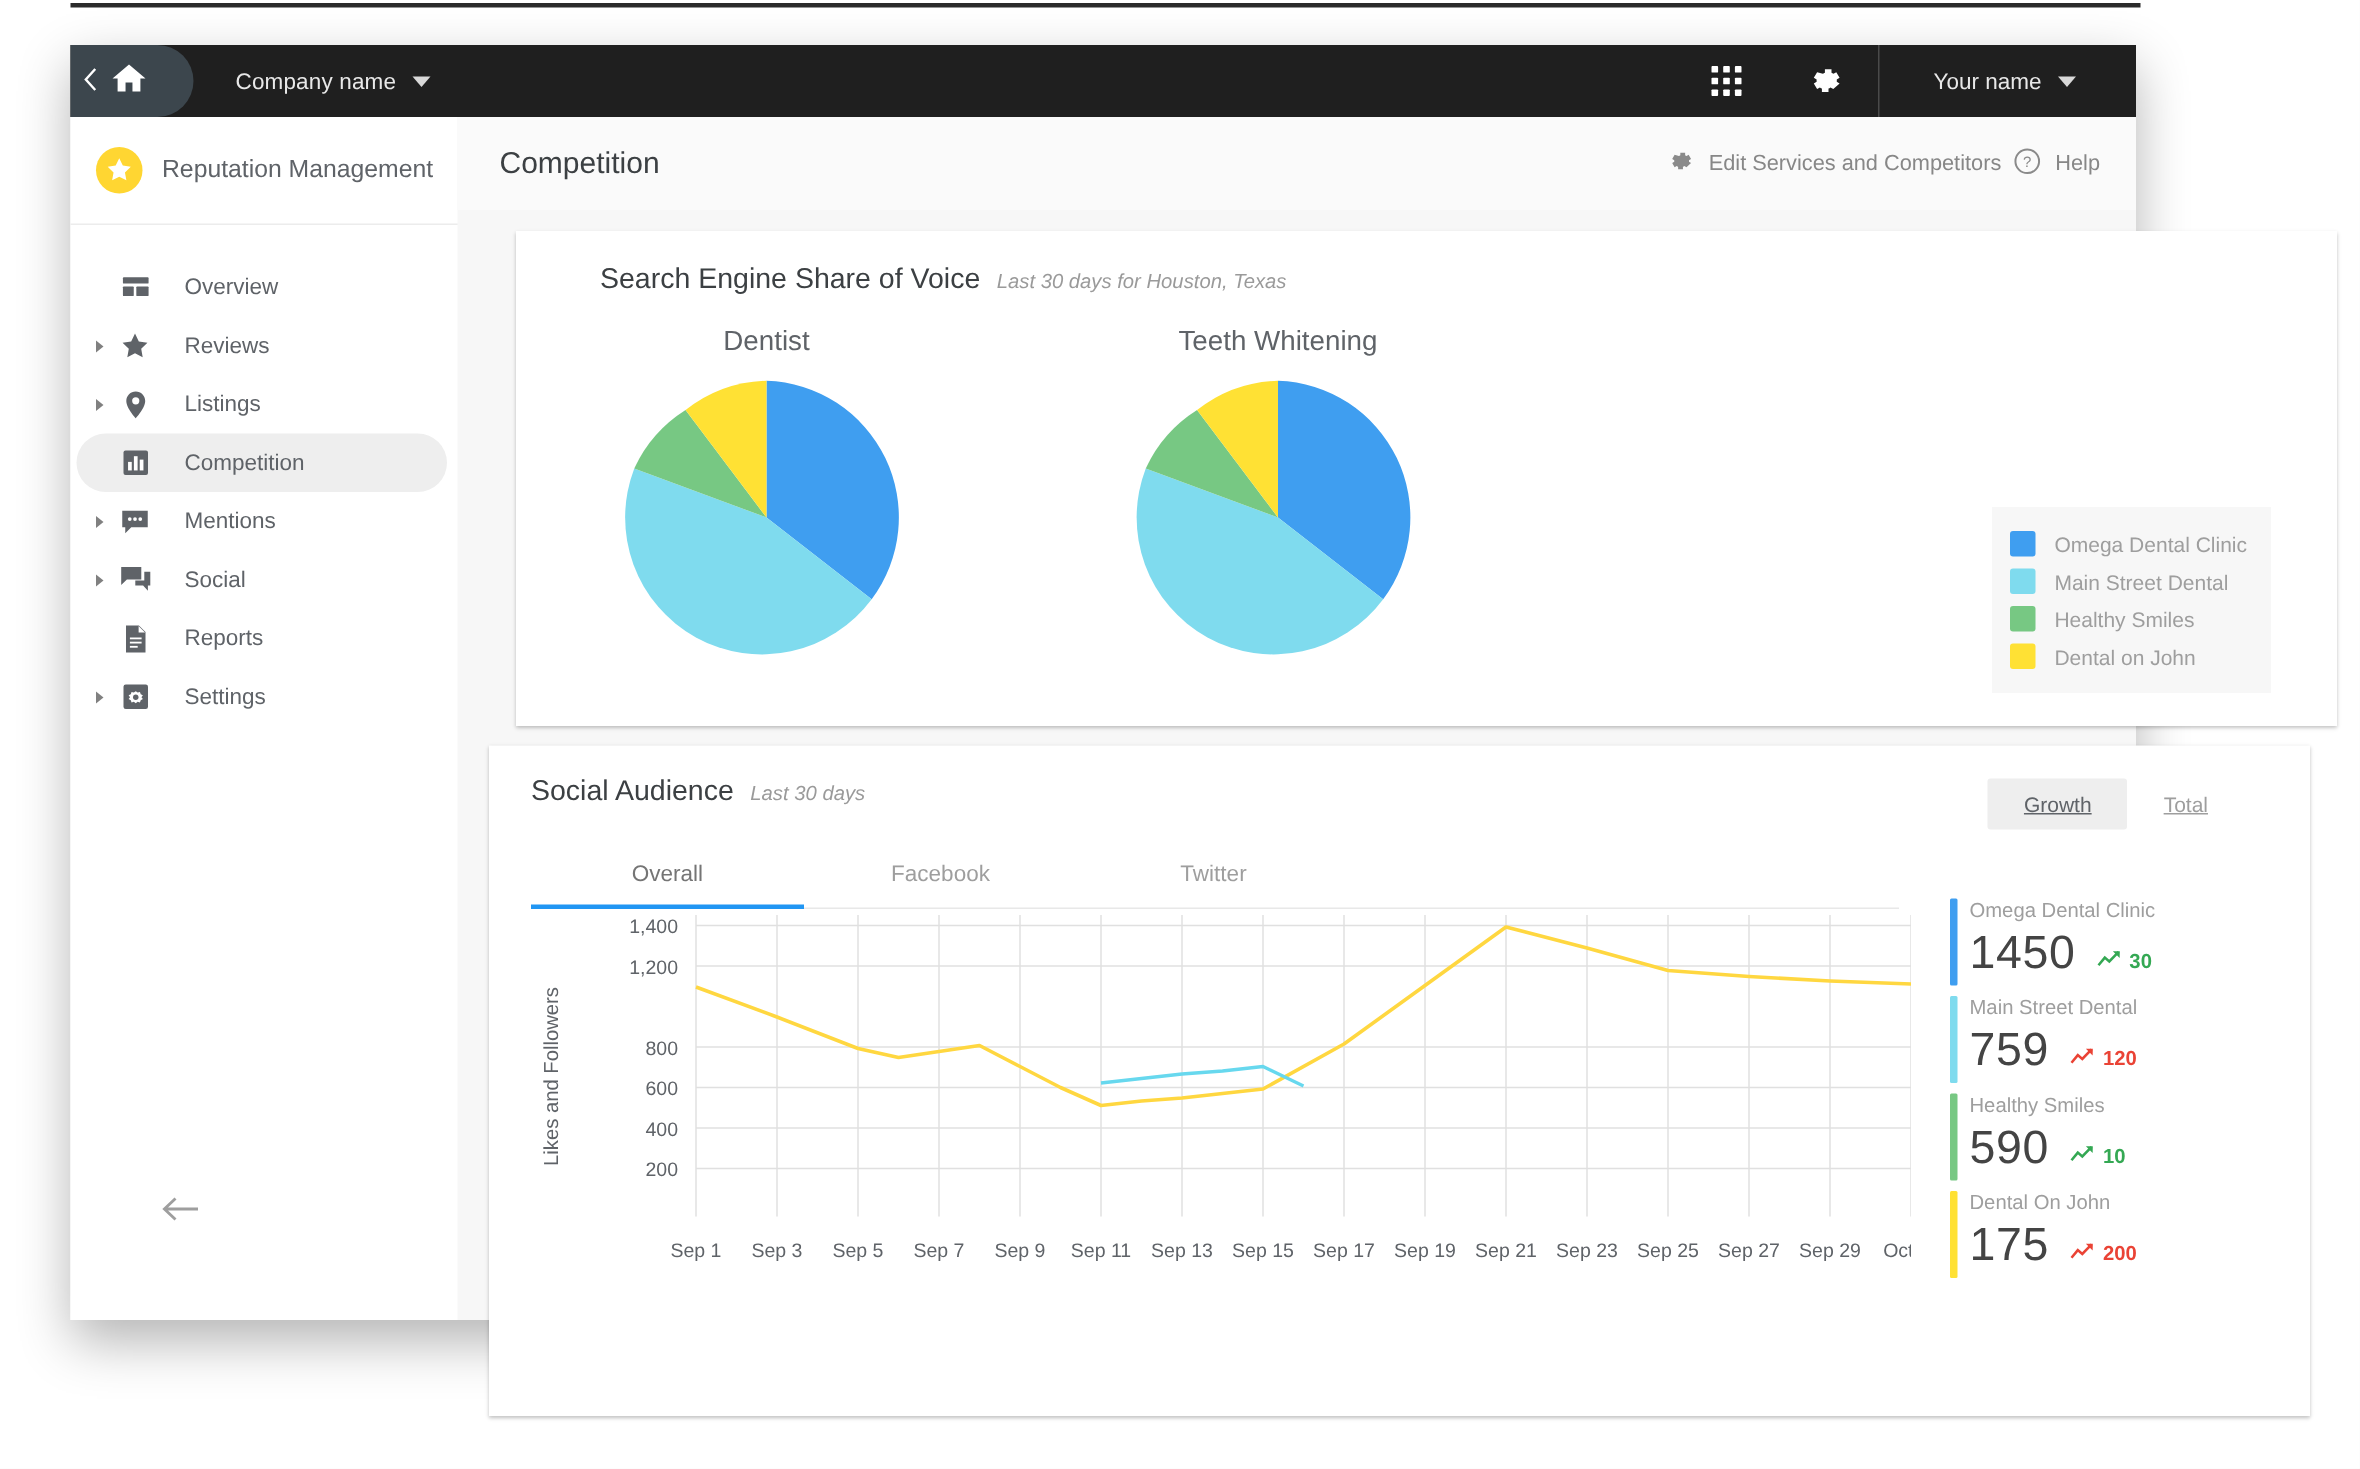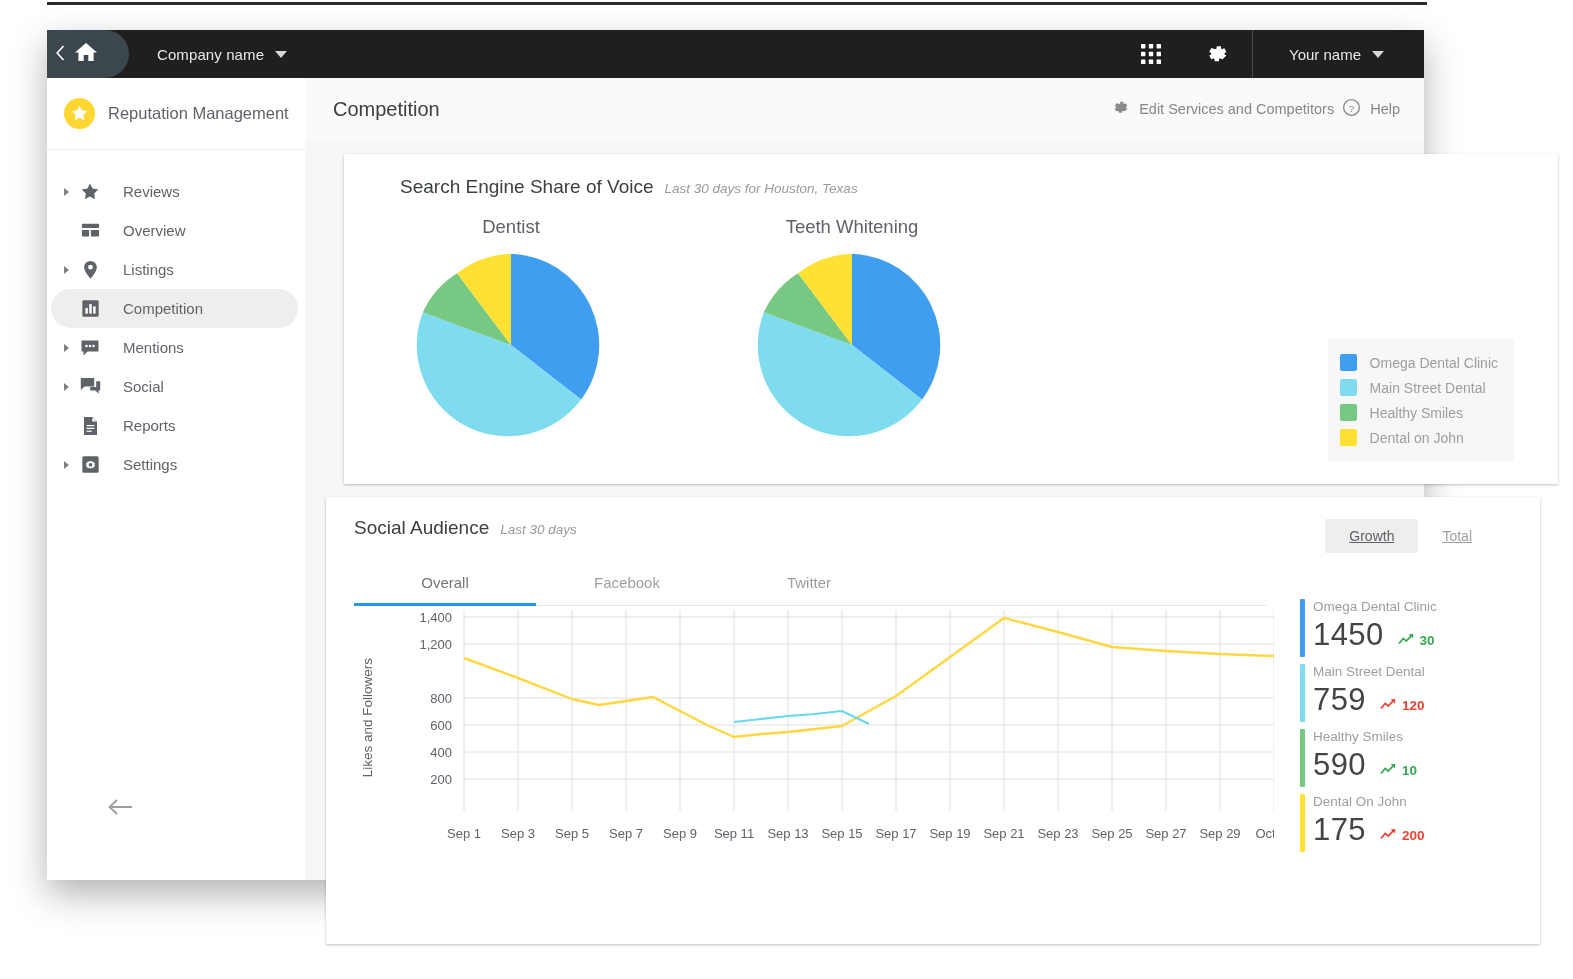--- a/index.html
+++ b/index.html
@@ -254,41 +254,41 @@
           <svg width="19" height="19" viewBox="0 0 20 20">
             <path fill="#ffffff" d="M10 1.6l2.5 5.1 5.6.8-4.1 4 1 5.6-5-2.6-5 2.6 1-5.6-4.1-4 5.6-.8z"></path>
           </svg>
         </span>
         <span class="brand-title">Reputation Management</span>
       </div>
 
       <div class="nav">
 
         <div class="nav-item">
-          <span class="nav-arrow">
-              <i></i>
-            </span>
-          <span class="nav-ico">
-            <svg width="20" height="20" viewBox="0 0 20 20">
-              <path fill="#5f6368" d="M10 1.4l2.55 5.2 5.75.84-4.16 4.05.98 5.72L10 14.5l-5.12 2.7.98-5.72L1.7 7.44l5.75-.84z"></path>
-            </svg>
-          </span>
-          <span class="nav-label">Reviews</span>
-        </div>
-
-        <div class="nav-item">
           <span class="nav-arrow"></span>
           <span class="nav-ico">
             <svg width="19" height="19" viewBox="0 0 20 20">
               <rect x="1" y="3" width="18" height="4.4" rx="0.6" fill="#5f6368"></rect>
               <rect x="1" y="9.4" width="7.6" height="6.8" rx="0.6" fill="#5f6368"></rect>
               <rect x="10.4" y="9.4" width="8.6" height="6.8" rx="0.6" fill="#5f6368"></rect>
             </svg>
           </span>
           <span class="nav-label">Overview</span>
+        </div>
+
+        <div class="nav-item">
+          <span class="nav-arrow">
+              <i></i>
+            </span>
+          <span class="nav-ico">
+            <svg width="20" height="20" viewBox="0 0 20 20">
+              <path fill="#5f6368" d="M10 1.4l2.55 5.2 5.75.84-4.16 4.05.98 5.72L10 14.5l-5.12 2.7.98-5.72L1.7 7.44l5.75-.84z"></path>
+            </svg>
+          </span>
+          <span class="nav-label">Reviews</span>
         </div>
 
         <div class="nav-item">
           <span class="nav-arrow">
               <i></i>
             </span>
           <span class="nav-ico">
             <svg width="17" height="20" viewBox="0 0 17 20">
               <path fill="#5f6368" d="M8.5 1C5 1 2.2 3.8 2.2 7.3c0 4.7 6.3 11.5 6.3 11.5s6.3-6.8 6.3-11.5C14.8 3.8 12 1 8.5 1zm0 8.6a2.4 2.4 0 110-4.8 2.4 2.4 0 010 4.8z"></path>
             </svg>

